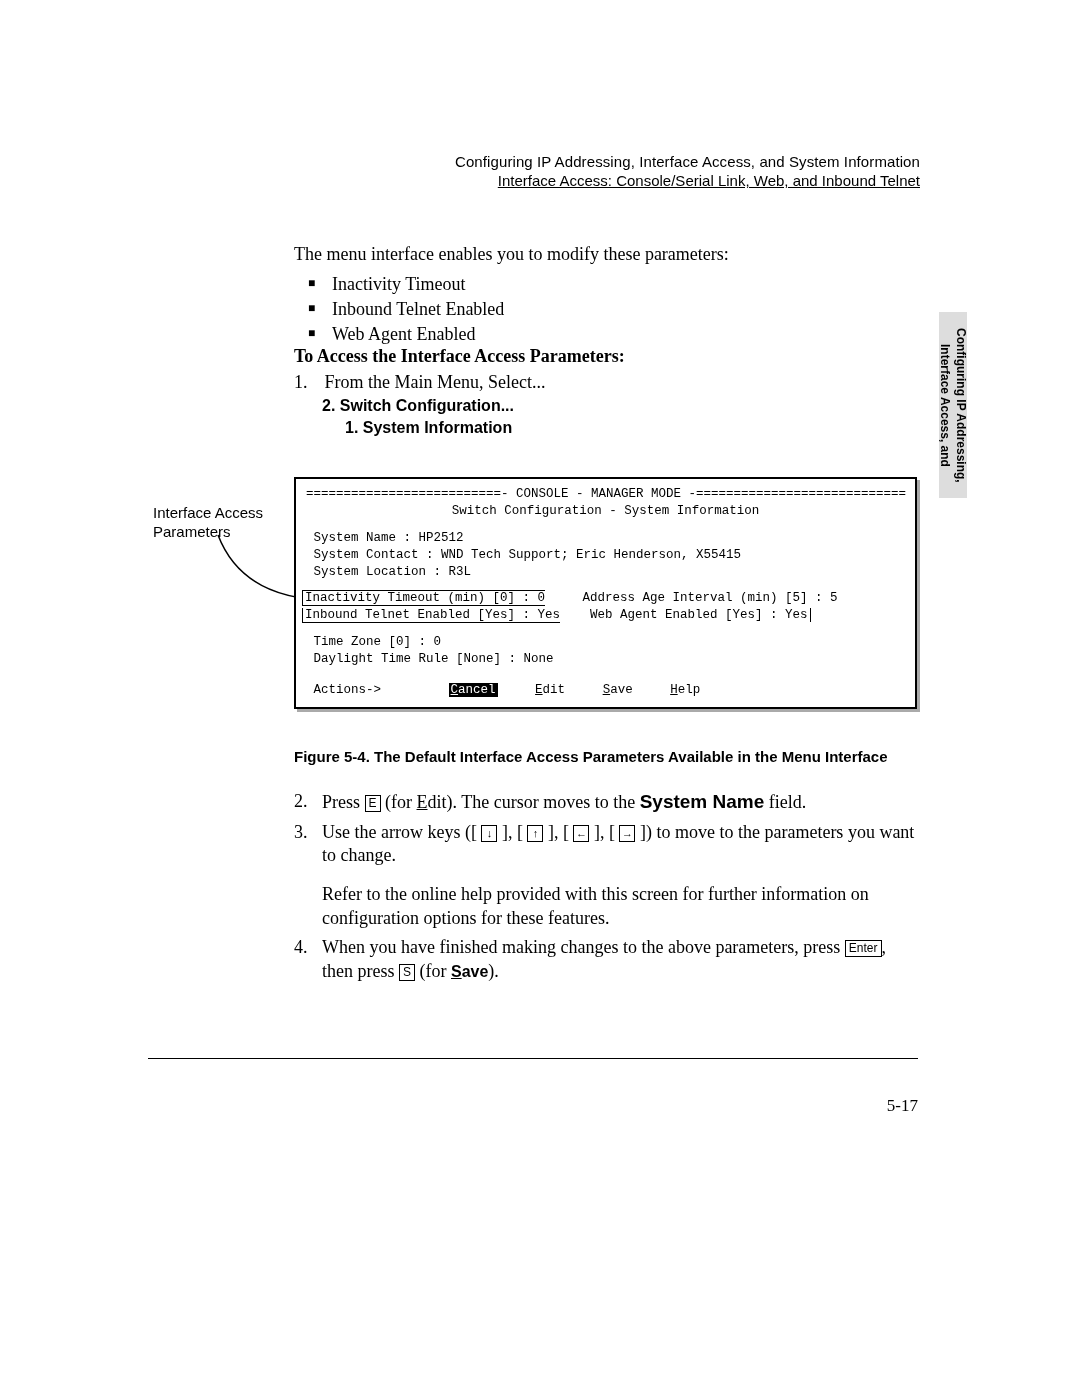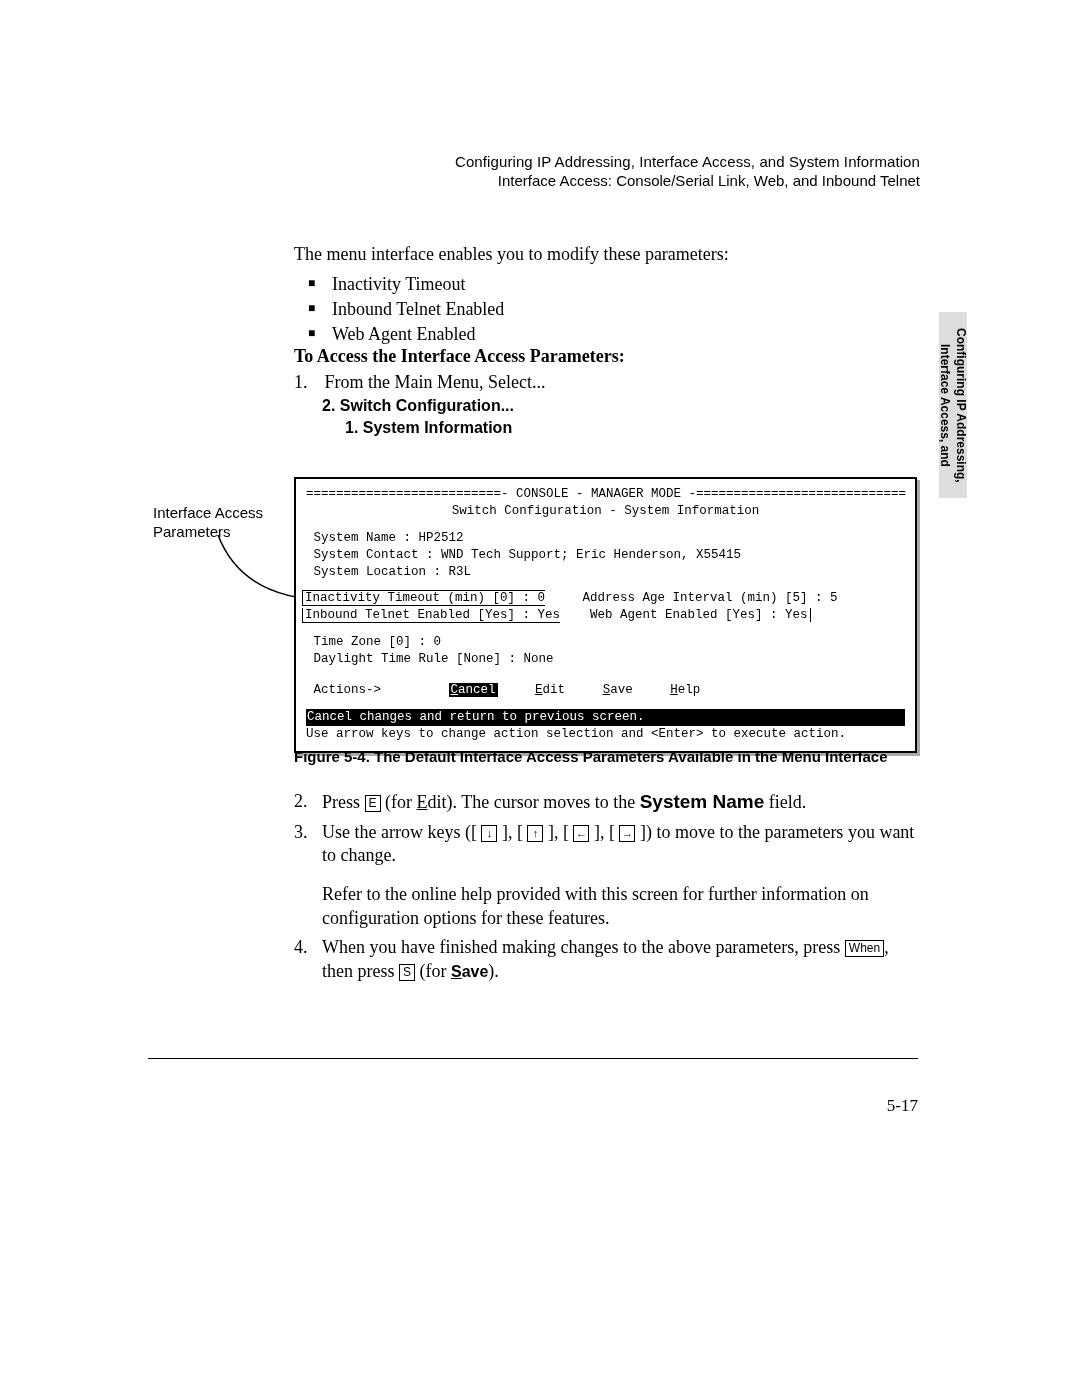--- a/index.html
+++ b/index.html
@@ -25,20 +25,21 @@
     font-family: Arial, Helvetica, sans-serif;
   }
   .header .line1 {
     font-weight: normal;
     font-size: 15px;
     letter-spacing: 0.1px;
   }
   .header .line2 {
     font-size: 15px;
     margin-top: 2px;
+    text-decoration: underline;
   }
   .side-tab {
     position: absolute;
     right: 113px;
     top: 312px;
     width: 28px;
     height: 186px;
     background: #ddd;
     font-family: Arial, Helvetica, sans-serif;
     font-weight: bold;
@@ -298,24 +299,20 @@
 <span> System Location : R3L</span></div>
 
     <div class="block"><span class="bracket"><span>Inactivity Timeout (min) [0] : 0</span></span>     <span>Address Age Interval (min) [5] : 5</span>
 <span class="bracket bracket-line2"><span>Inbound Telnet Enabled [Yes] : Yes</span></span>    <span class="bracket-end">Web Agent Enabled [Yes] : Yes</span></div>
 
     <div class="block"><span> Time Zone [0] : 0</span>
 <span> Daylight Time Rule [None] : None</span></div>
 
     <div class="actions-row"><span> Actions-&gt;   </span><span class="inv"><span class="underline">C</span><span>ancel</span></span>     <span><span class="underline">E</span><span>dit</span></span>     <span><span class="underline">S</span><span>ave</span></span>     <span><span class="underline">H</span><span>elp</span></span></div>
 
-    <div class="status-bar">
-      <span class="sb1">Cancel changes and return to previous screen.                                  </span>
-      <span class="sb2">Use arrow keys to change action selection and &lt;Enter&gt; to execute action.</span>
-    </div>
   </div>
 
   <div class="figure-caption">Figure 5-4.  The Default Interface Access Parameters Available in the Menu Interface</div>
 
   <div class="steps-after">
     <div class="row">
       <div class="num">2.</div>
       <div class="body">
         <span>Press </span><span class="keycap">E</span><span> (for </span><span class="u">E</span><span>dit</span><span>). The cursor moves to the </span><b style="font-family:Liberation Sans, sans-serif;font-size:19px;">System Name</b><span> field.</span>
       </div>
@@ -326,21 +323,21 @@
       <div class="body">
         <span>Use the arrow keys ([ </span><span class="arrow-key">↓</span><span> ], [ </span><span class="arrow-key">↑</span><span> ], [ </span><span class="arrow-key">←</span><span> ], [ </span><span class="arrow-key">→</span><span> ]) to move to the parameters you want to change.</span>
         <div style="height:16px"></div>
         <span>Refer to the online help provided with this screen for further information on configuration options for these features.</span>
       </div>
     </div>
 
     <div class="row">
       <div class="num">4.</div>
       <div class="body">
-        <span>When you have finished making changes to the above parameters, press </span><span class="keycap">When</span><span>, then press </span><span class="keycap">S</span><span> (for </span><b style="font-family:Arial,sans-serif;font-size:16px;"><span class="u">S</span><span>ave</span></b><span>).</span>
+        <span>When you have finished making changes to the above parameters, press </span><span class="keycap">Enter</span><span>, then press </span><span class="keycap">S</span><span> (for </span><b style="font-family:Arial,sans-serif;font-size:16px;"><span class="u">S</span><span>ave</span></b><span>).</span>
       </div>
     </div>
   </div>
 
   <div class="hr-bottom"></div>
   <div class="page-num">5-17</div>
 
 </div>
 
 </body></html>

